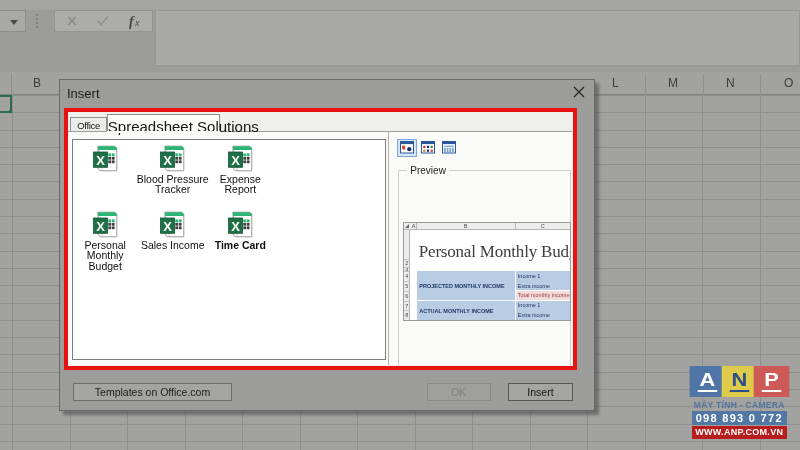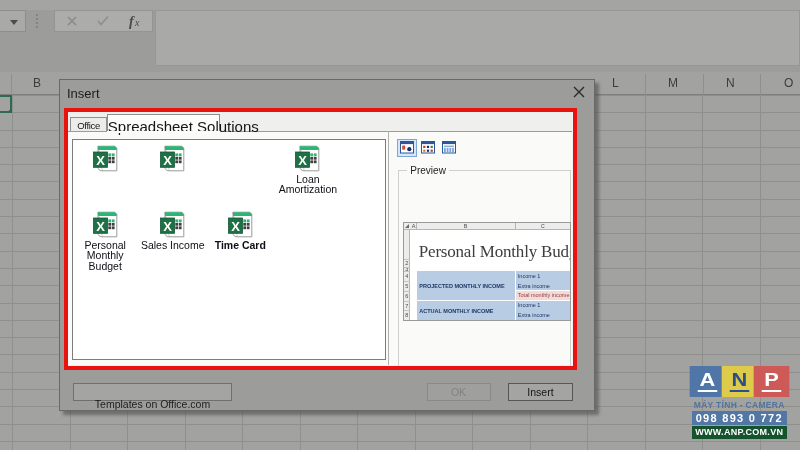--- a/index.html
+++ b/index.html
@@ -66,31 +66,31 @@
   #prev .hl { position:absolute; top:0.2px; font-size:5.5px; color:#4c4c4c; }
   #prev .hv { position:absolute; top:0; width:1px; height:7px; background:#b5b5b5; }
   #prev .rn { position:absolute; left:0; width:6px; font-size:5.5px; line-height:6px; color:#4c4c4c; text-align:center; }
   #prev .rl { position:absolute; left:0; width:6.5px; height:1px; background:#c4c4c4; }
   #prev .title { position:absolute; left:15px; top:20.3px; font-family:"Liberation Serif", serif; font-size:17px; line-height:17px; letter-spacing:-0.2px; color:#3d3d3d; white-space:nowrap; }
   #prev .bc { position:absolute; background:#b8cce4; color:#1f3864; font-size:5.5px; overflow:hidden; white-space:nowrap; }
   #prev .bc.lbl { font-weight:bold; display:flex; align-items:center; }
 
   
   .btn { position:absolute; font-size:10.5px; text-align:center; }
-  #btn-tpl { left:13px; top:303px; width:159px; height:18px; background:#a4a4a3; border:1px solid #6f6f6e; color:#1c1c1c; padding-top:14px; }
+  #btn-tpl { left:13px; top:303px; width:159px; height:18px; background:#a4a4a3; border:1px solid #6f6f6e; color:#1c1c1c; padding-top:2px; }
   #btn-ok { left:366.5px; top:303px; width:64px; height:18px; background:#9f9f9e; border:1px solid #8a8a89; color:#828281; padding-top:2px; }
   #btn-cancel { left:448px; top:303px; width:65px; height:18px; background:#a4a4a3; border:1px solid #565656; color:#161616; padding-top:2px; }
 
   
   #anp { left:691.5px; top:365.5px; width:95.5px; height:73px; }
   .sq { position:absolute; top:0; width:31px; height:31px; text-align:center; font-weight:bold; font-size:19px; line-height:27px; transform:scaleX(1.15); }
   .sq .ul { position:absolute; left:7px; right:7px; bottom:5px; height:2px; }
   #anpline { position:absolute; left:0; top:34.5px; width:95.5px; text-align:center; font-size:8.5px; font-weight:bold; color:#51749e; letter-spacing:0.3px; white-space:nowrap; }
   #anpphone { position:absolute; left:0; top:45px; width:95.5px; height:14px; background:#5377a5; color:#fff; font-weight:bold; font-size:11px; text-align:center; line-height:14px; letter-spacing:1.3px; }
-  #anpweb { position:absolute; left:0; top:60.5px; width:95.5px; height:12.5px; background:#14532d; color:#fff; font-weight:bold; font-size:9px; text-align:center; line-height:12.5px; letter-spacing:0.3px; }
+  #anpweb { position:absolute; left:0; top:60.5px; width:95.5px; height:12.5px; background:#b91c1c; color:#fff; font-weight:bold; font-size:9px; text-align:center; line-height:12.5px; letter-spacing:0.3px; }
 </style>
 </head>
 <body>
 <svg width="0" height="0" style="position:absolute;">
   <defs>
     <g id="xl">
 
       <path d="M5 1.2 L21.8 1.2 L23.8 3.2 L23.8 25.8 L9 25.8 Z" fill="#ffffff" stroke="#9b9b9b" stroke-width="1"></path>
       <path d="M9 25.8 C 6.2 25.8 5.2 24 5 22.5 L5 1.2" fill="#ffffff" stroke="#9b9b9b" stroke-width="1"></path>
 
@@ -181,26 +181,27 @@
 
     <div class="item" style="left:-3.1px; top:32.4px;">
         <svg class="xlicon" width="25" height="27" viewBox="0 0 25 27">
           <use href="#xl"></use>
         </svg>
       </div>
     <div class="item" style="left:64.4px; top:32.4px;">
         <svg class="xlicon" width="25" height="27" viewBox="0 0 25 27">
           <use href="#xl"></use>
         </svg>
-      </div>
-    <div class="item" style="left:199.6px; top:32.4px;">
-        <svg class="xlicon" width="25" height="27" viewBox="0 0 25 27">
-          <use href="#xl"></use>
-        </svg>
-        <div class="lab">Loan<br>Amortization</div>
+        <div class="lab">Blood Pressure<br>Tracker</div>
+      </div>
+    <div class="item" style="left:132px; top:32.4px;">
+        <svg class="xlicon" width="25" height="27" viewBox="0 0 25 27">
+          <use href="#xl"></use>
+        </svg>
+        <div class="lab">Expense<br>Report</div>
       </div>
     <div class="item" style="left:-3.1px; top:98.4px;">
         <svg class="xlicon" width="25" height="27" viewBox="0 0 25 27">
           <use href="#xl"></use>
         </svg>
         <div class="lab">Personal<br>Monthly<br>Budget</div>
       </div>
     <div class="item" style="left:64.4px; top:98.4px;">
         <svg class="xlicon" width="25" height="27" viewBox="0 0 25 27">
           <use href="#xl"></use>

